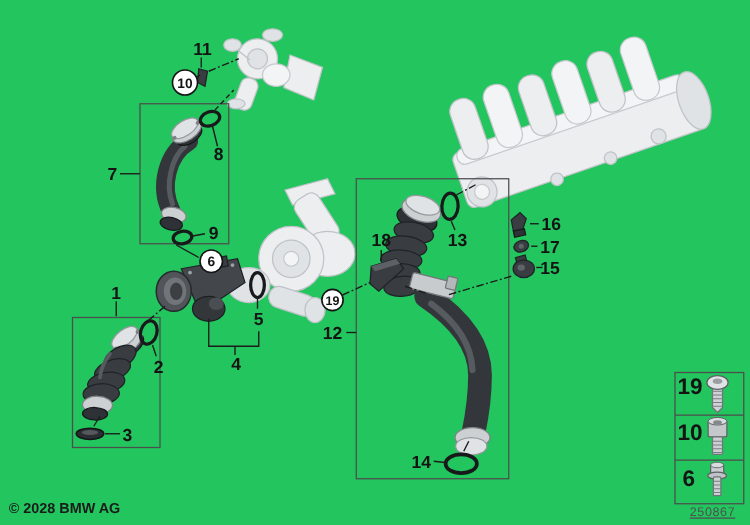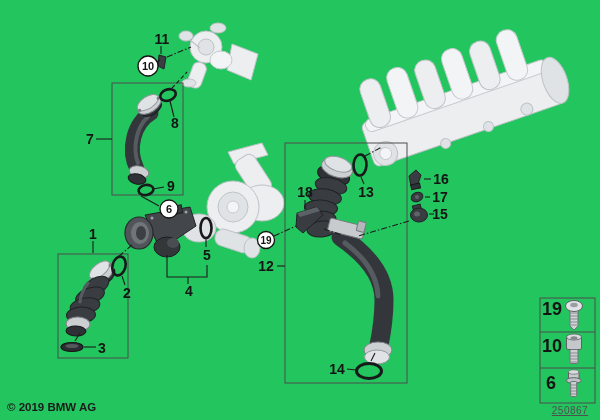--- a/index.html
+++ b/index.html
@@ -289,15 +289,15 @@
       <ellipse cx="573.7" cy="380.5" rx="7.5" ry="2.8" style="fill:#bfc3c6;stroke:#5d6165;stroke-width:1"></ellipse>
       <rect x="570.7" y="381.5" width="6" height="15" rx="1" style="fill:#cdd0d3;stroke:#6f7478;stroke-width:1"></rect>
       <line x1="570.7" y1="385" x2="576.7" y2="385" class="thr"></line>
       <line x1="570.7" y1="388" x2="576.7" y2="388" class="thr"></line>
       <line x1="570.7" y1="391" x2="576.7" y2="391" class="thr"></line>
       <line x1="570.7" y1="394" x2="576.7" y2="394" class="thr"></line>
     </g>
   </g>
 </svg>
 
-<div class="footer-copy">© 2019 BMW AG</div>
+<div class="footer-copy">© 2028 BMW AG</div>
 <div class="footer-num">250867</div>
 </div>
 
 </body></html>

